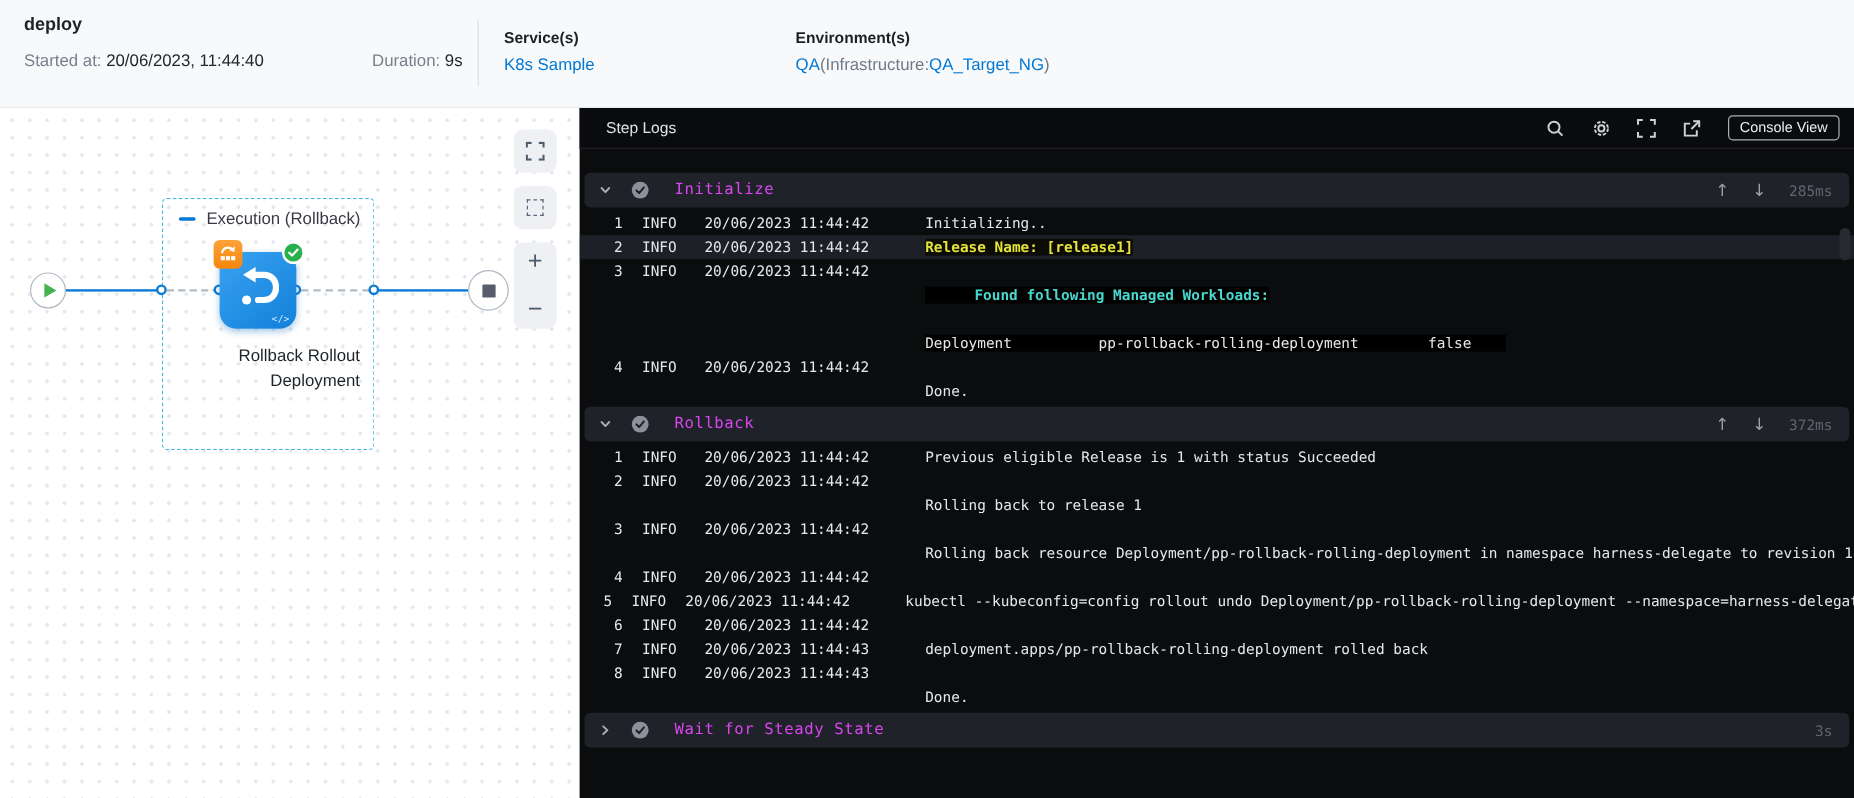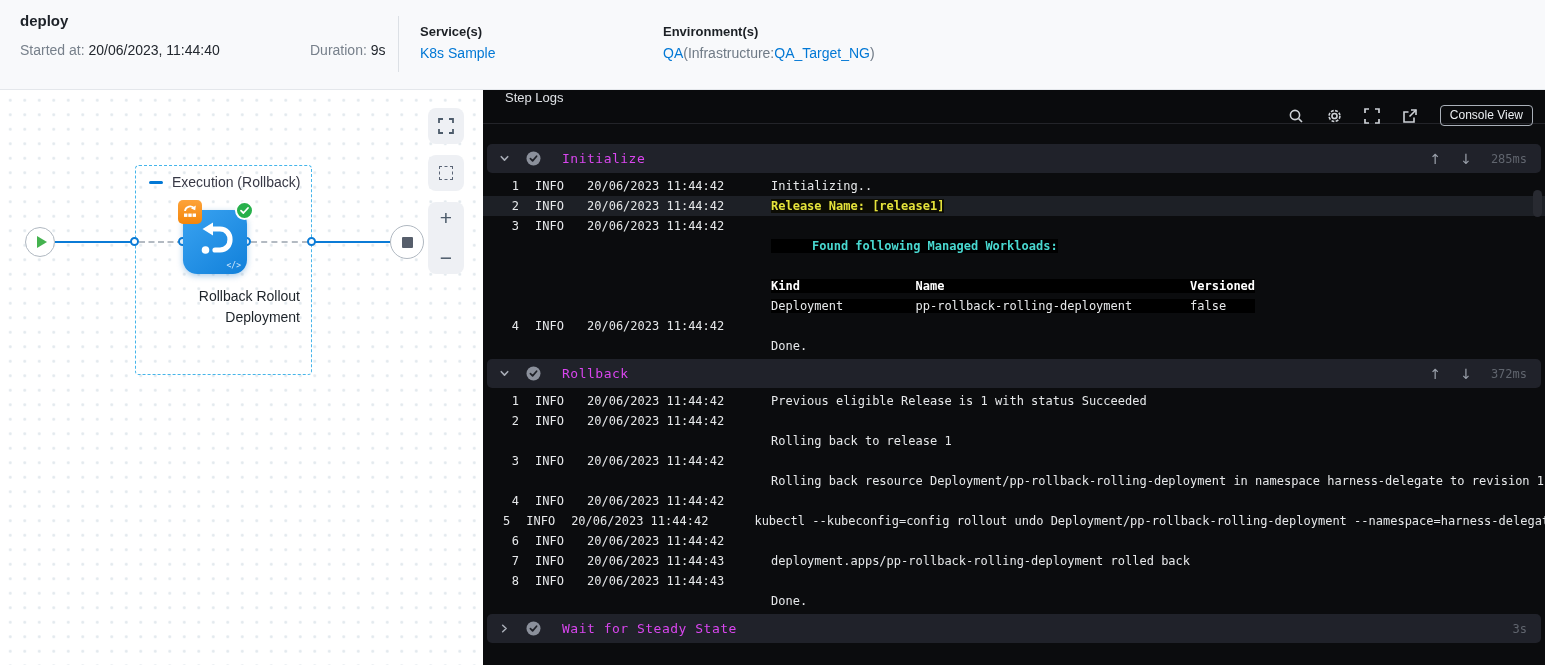--- a/index.html
+++ b/index.html
@@ -64,21 +64,21 @@
     color:#4d5b6b; }
   .ctrl-fs { left:428px; top:18px; height:36px; }
   .ctrl-marquee { left:428px; top:65px; height:36px; }
   .ctrl-zoom { left:428px; top:112px; height:72px; justify-content:space-between; padding:6px 0; }
   .marquee-box { width:14px; height:14px; border:1.6px dashed #5b6576; }
   .zoom-btn { font-size:21px; line-height:20px; color:#4d5b6b; font-weight:400; width:100%; text-align:center; cursor:pointer; }
 
   
   .console { position:absolute; left:483px; top:90px; width:1062px; height:575px; background:#0b0c0e; }
   .console-topbar { position:absolute; left:0; top:0; width:100%; height:34px; background:#0a0b0d;
-    border-bottom:1px solid #232429; display:flex; padding:0 12px 0 22px;flex-direction:column; }
+    border-bottom:1px solid #232429; display:flex; align-items:center; padding:0 12px 0 22px; }
   .console-title { font-size:13px; color:#dfe2e6; }
   .topbar-right { margin-left:auto; display:flex; align-items:center; gap:21px; }
   .tb-icon { width:17px; height:17px; display:flex; align-items:center; justify-content:center; cursor:pointer; }
   .console-view-btn { border:1px solid #aab0b9; border-radius:4px; color:#eceff2; font-size:12px;
     padding:2px 9px 3px; cursor:pointer; background:transparent; white-space:nowrap; }
 
   .console-body { position:absolute; left:0; top:35px; width:100%; height:540px; overflow:hidden; }
   .section-header { height:29px; margin:0 4px 3px; border-radius:5px; background:#20222a;
     display:flex; align-items:center; padding:0 14px 0 10px; cursor:pointer; }
   .section-header:first-child { margin-top:19px; }
@@ -258,21 +258,20 @@
             <span class="sec-arrow">↓</span>
             <span class="sec-duration">285ms</span>
           </span>
         </div>
         <div class="log-lines">
           <div class="log-line"><span class="ln-num">1</span><span class="ln-level">INFO</span><span class="ln-ts">20/06/2023 11:44:42</span><span class="ln-msg plain">Initializing..</span></div>
           <div class="log-line hl"><span class="ln-num">2</span><span class="ln-level">INFO</span><span class="ln-ts">20/06/2023 11:44:42</span><span class="ln-msg yellow">Release Name: [release1]</span></div>
           <div class="log-line"><span class="ln-num">3</span><span class="ln-level">INFO</span><span class="ln-ts">20/06/2023 11:44:42</span><span class="ln-msg plain"></span></div>
           <div class="log-line"><span class="ln-num"></span><span class="ln-level"></span><span class="ln-ts"></span><span class="ln-msg cyan">Found following Managed Workloads:</span></div>
           <div class="log-line"><span class="ln-num"></span><span class="ln-level"></span><span class="ln-ts"></span><span class="ln-msg plain"></span></div>
-          <div class="log-line"><span class="ln-num"></span><span class="ln-level"></span><span class="ln-ts"></span><span class="ln-msg table-header">Kind                Name                                  Versioned</span></div>
           <div class="log-line"><span class="ln-num"></span><span class="ln-level"></span><span class="ln-ts"></span><span class="ln-msg table-row">Deployment          pp-rollback-rolling-deployment        false    </span></div>
           <div class="log-line"><span class="ln-num">4</span><span class="ln-level">INFO</span><span class="ln-ts">20/06/2023 11:44:42</span><span class="ln-msg plain"></span></div>
           <div class="log-line"><span class="ln-num"></span><span class="ln-level"></span><span class="ln-ts"></span><span class="ln-msg plain">Done.</span></div>
         </div>
         <div class="section-header">
           <span class="chev">
             <svg width="11" height="11" viewBox="0 0 12 12" style="transform:rotate(0deg)">
               <path d="M2.5 4 L6 7.8 L9.5 4" fill="none" stroke="#a8adb6" stroke-width="1.7" stroke-linecap="round" stroke-linejoin="round"></path>
             </svg>
           </span>

